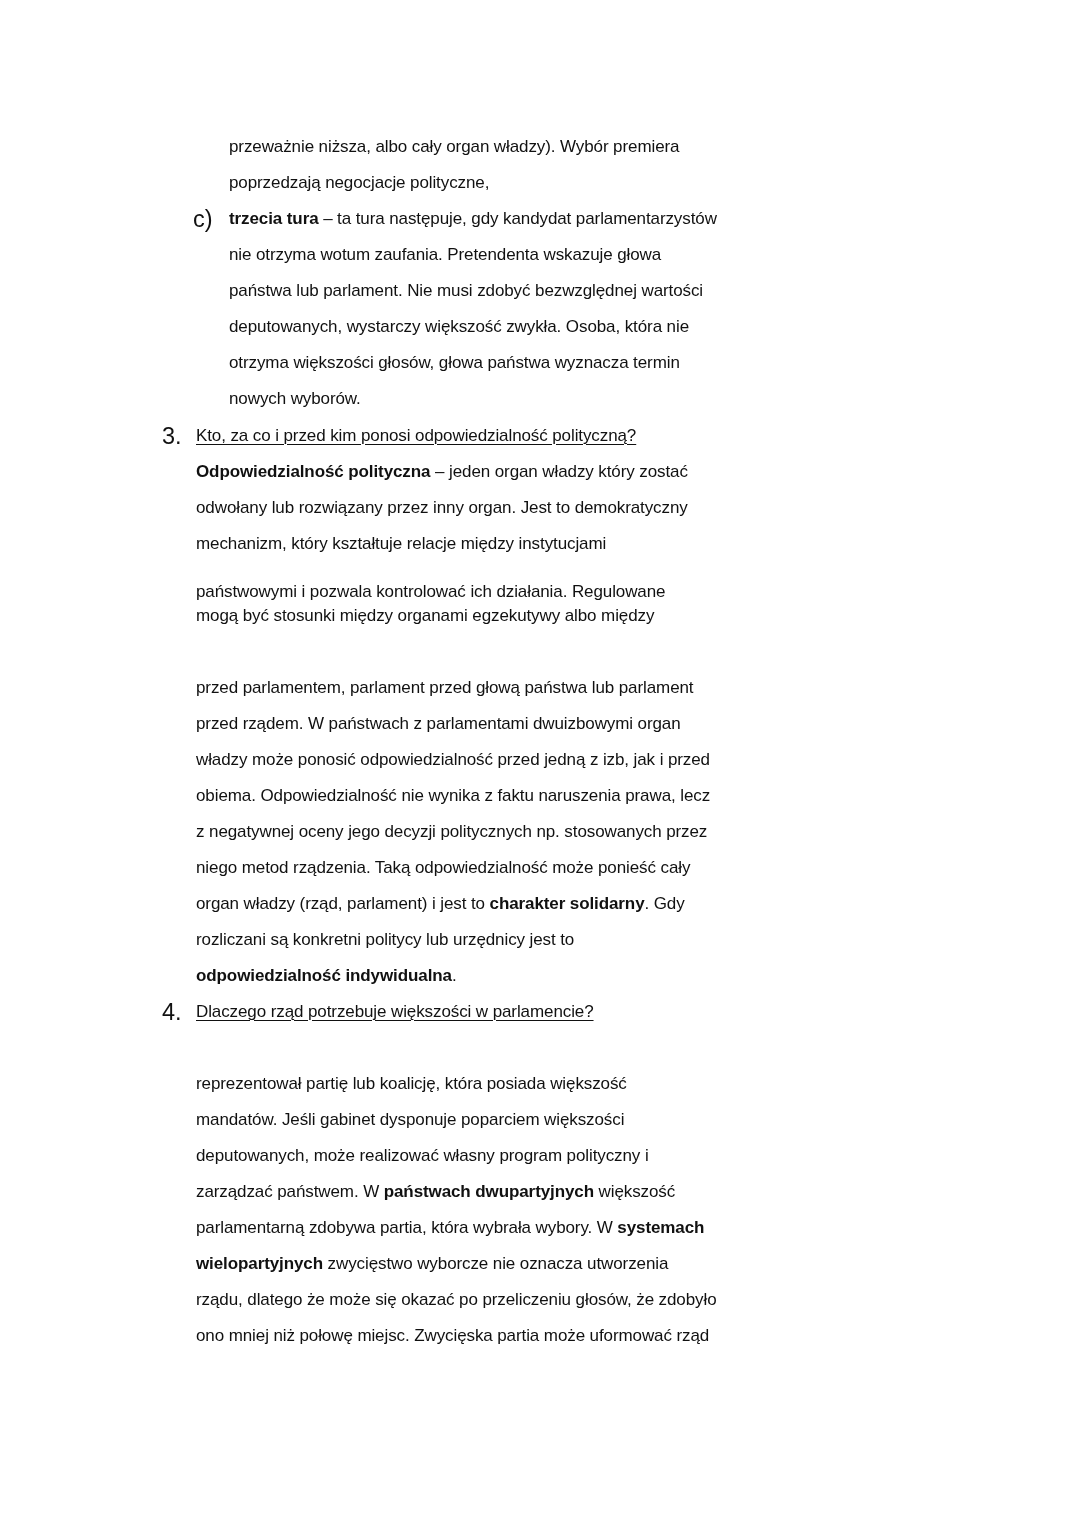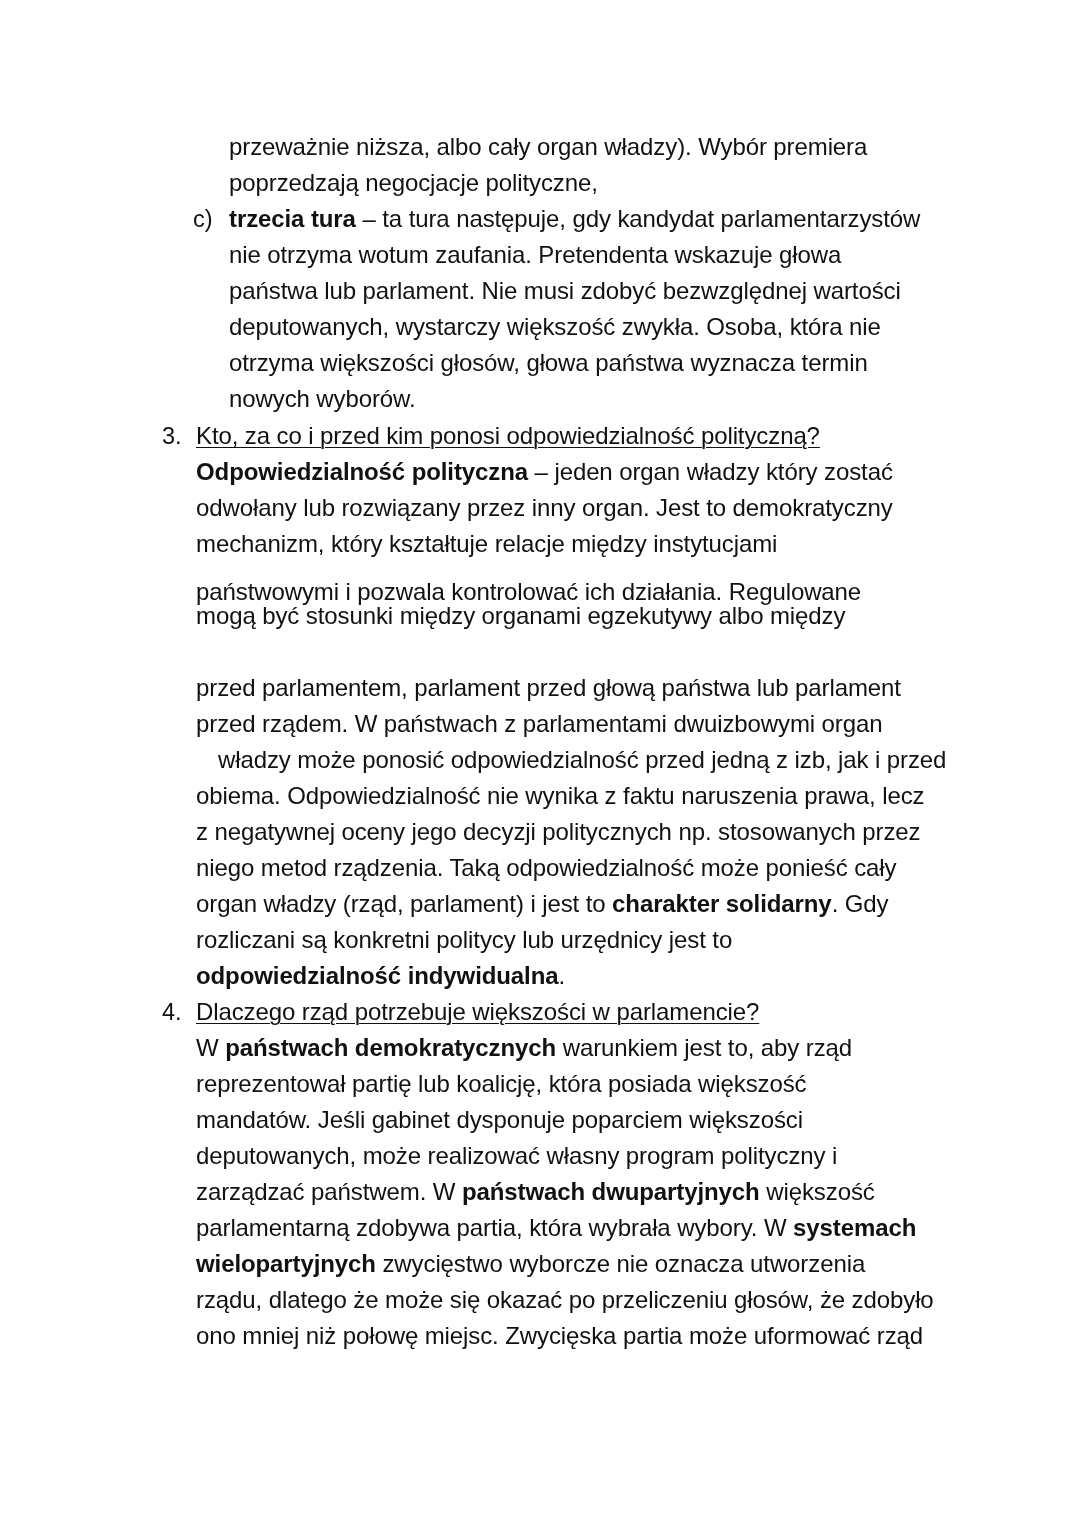--- a/index.html
+++ b/index.html
@@ -1,19 +1,19 @@
 <!DOCTYPE html>
 <html><head>
 <meta charset="utf-8">
 <style>
   html, body { margin: 0; padding: 0; background: #ffffff; }
   body { width: 1080px; height: 1527px; position: relative; overflow: hidden;
          font-family: "Liberation Sans", "DejaVu Sans", sans-serif; color: #111111; }
   .page { position: absolute; left: 0; top: 0; width: 1080px; height: 1527px; background: #fff; }
-  .line { position: absolute; font-size: 24px; line-height: 36px; white-space: nowrap; letter-spacing: -0.1px; }
+  .line { position: absolute; font-size: 17px; line-height: 36px; white-space: nowrap; letter-spacing: -0.1px; }
   .marker { position: absolute; font-size: 23.5px; line-height: 36px; }
   .b { font-weight: bold; }
   .u { text-decoration: underline; text-underline-offset: 3px; text-decoration-thickness: 1px; }
 </style>
 </head>
 <body>
 
 <div class="page">
 
   <div class="line" style="left:229px; top:129px;">przeważnie niższa, albo cały organ władzy). Wybór premiera</div>
@@ -33,37 +33,34 @@
   <div class="line u" style="left:196px; top:418px;">Kto, za co i przed kim ponosi odpowiedzialność polityczną?</div>
   <div class="line" style="left:196px; top:454px;">
     <span class="b">Odpowiedzialność polityczna</span><span> – jeden organ władzy który zostać</span>
   </div>
   <div class="line" style="left:196px; top:490px;">odwołany lub rozwiązany przez inny organ. Jest to demokratyczny</div>
   <div class="line" style="left:196px; top:526px;">mechanizm, który kształtuje relacje między instytucjami</div>
   <div class="line" style="left:196px; top:562px;margin-top:12px;">państwowymi i pozwala kontrolować ich działania. Regulowane</div>
   <div class="line" style="left:196px; top:598px;">mogą być stosunki między organami egzekutywy albo między</div>
   <div class="line" style="left:196px; top:706px;">przed rządem. W państwach z parlamentami dwuizbowymi organ</div>
   <div class="line" style="left:196px; top:670px;">przed parlamentem, parlament przed głową państwa lub parlament</div>
-  <div class="line" style="left:196px; top:742px;margin-left:22px;">władzy może ponosić odpowiedzialność przed jedną z izb, jak i przed</div>
+  <div class="line" style="left:196px; top:742px;">władzy może ponosić odpowiedzialność przed jedną z izb, jak i przed</div>
   <div class="line" style="left:196px; top:778px;">obiema. Odpowiedzialność nie wynika z faktu naruszenia prawa, lecz</div>
   <div class="line" style="left:196px; top:814px;">z negatywnej oceny jego decyzji politycznych np. stosowanych przez</div>
   <div class="line" style="left:196px; top:850px;">niego metod rządzenia. Taką odpowiedzialność może ponieść cały</div>
   <div class="line" style="left:196px; top:886px;">
     <span>organ władzy (rząd, parlament) i jest to </span><span class="b">charakter solidarny</span><span>. Gdy</span>
   </div>
   <div class="line" style="left:196px; top:922px;">rozliczani są konkretni politycy lub urzędnicy jest to</div>
   <div class="line" style="left:196px; top:958px;">
     <span class="b">odpowiedzialność indywidualna</span><span>.</span>
   </div>
 
   <div class="marker" style="left:162px; top:994px;">4.</div>
   <div class="line u" style="left:196px; top:994px;">Dlaczego rząd potrzebuje większości w parlamencie?</div>
-  <div class="line" style="left:196px; top:1030px;">
-    <span>W </span><span class="b">państwach demokratycznych</span><span> warunkiem jest to, aby rząd</span>
-  </div>
   <div class="line" style="left:196px; top:1066px;">reprezentował partię lub koalicję, która posiada większość</div>
   <div class="line" style="left:196px; top:1102px;">mandatów. Jeśli gabinet dysponuje poparciem większości</div>
   <div class="line" style="left:196px; top:1138px;">deputowanych, może realizować własny program polityczny i</div>
   <div class="line" style="left:196px; top:1174px;">
     <span>zarządzać państwem. W </span><span class="b">państwach dwupartyjnych</span><span> większość</span>
   </div>
   <div class="line" style="left:196px; top:1210px;">
     <span>parlamentarną zdobywa partia, która wybrała wybory. W </span><span class="b">systemach</span>
   </div>
   <div class="line" style="left:196px; top:1246px;">

